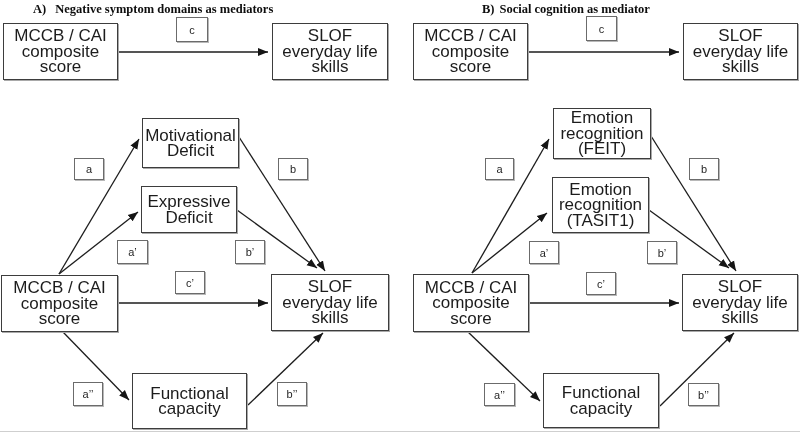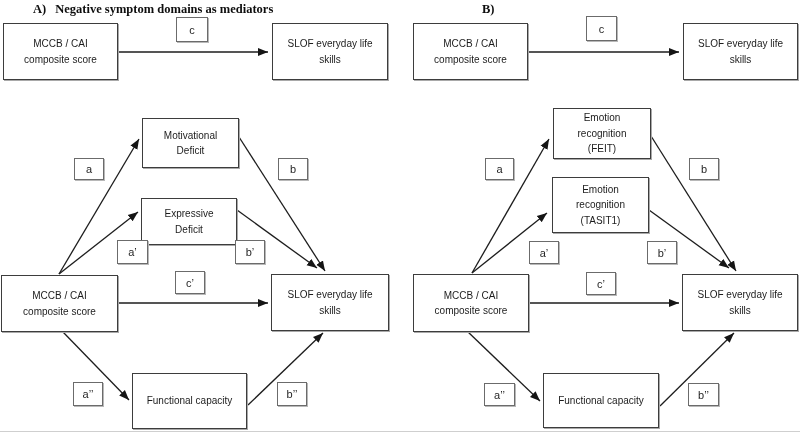--- a/index.html
+++ b/index.html
@@ -2,21 +2,21 @@
 <html><head>
 <meta charset="utf-8">
 <style>
   html,body{margin:0;padding:0;background:#ffffff;}
   body{width:800px;height:432px;font-family:"Liberation Sans",sans-serif;}
   .canvas{position:relative;width:800px;height:432px;background:#fff;overflow:hidden;}
   svg.arrows{position:absolute;left:0;top:0;width:800px;height:432px;}
   .node{
     position:absolute;box-sizing:border-box;
     display:flex;align-items:center;justify-content:center;text-align:center;
-    white-space:pre-line;font-size:10px;line-height:15.5px;color:#1c1c1c;
+    white-space:pre-line;font-size:17px;line-height:15.5px;color:#1c1c1c;
     background:#fff;border:1.5px solid #3d3d3d;box-shadow:1px 1px 0 #a9a9a9;
   }
   .plabel{
     position:absolute;box-sizing:border-box;
     display:flex;align-items:center;justify-content:center;
     font-size:11px;color:#262626;background:#fff;
     border:1.2px solid #6b6b6b;box-shadow:1px 1px 0 #b8b8b8;
   }
   .ptitle{
     position:absolute;font-family:"Liberation Serif",serif;font-weight:bold;
@@ -63,40 +63,41 @@
   </div>
 
   <div class="node" style="left:3px;top:23px;width:115px;height:57px">MCCB / CAI
 composite score</div>
   <div class="plabel" style="left:176px;top:17px;width:32px;height:25px">c</div>
   <div class="node" style="left:272px;top:23px;width:116px;height:57px">SLOF everyday life
 skills</div>
 
   <div class="node" style="left:142px;top:118px;width:97px;height:50px">Motivational
 Deficit</div>
-  <div class="node" style="left:141px;top:198px;width:96px;height:47px">Expressive
+  <div class="node" style="left:141px;top:186px;width:96px;height:47px">Expressive
 Deficit</div>
 
   <div class="plabel" style="left:74px;top:158px;width:30px;height:22px">a</div>
   <div class="plabel" style="left:278px;top:158px;width:30px;height:22px">b</div>
   <div class="plabel" style="left:117px;top:240px;width:31px;height:24px">a’</div>
   <div class="plabel" style="left:235px;top:240px;width:30px;height:24px">b’</div>
 
   <div class="node" style="left:1px;top:275px;width:117px;height:57px">MCCB / CAI
 composite score</div>
   <div class="plabel" style="left:175px;top:271px;width:30px;height:23px">c’</div>
   <div class="node" style="left:271px;top:274px;width:118px;height:57px">SLOF everyday life
 skills</div>
 
   <div class="plabel" style="left:73px;top:382px;width:30px;height:24px">a’’</div>
   <div class="node" style="left:132px;top:373px;width:115px;height:56px">Functional capacity</div>
   <div class="plabel" style="left:277px;top:382px;width:30px;height:24px">b’’</div>
 
   <div class="ptitle" style="left:482px;top:2px;gap:5px">
     <span>B)</span>
+    <span>Social cognition as mediator</span>
   </div>
 
   <div class="node" style="left:413px;top:23px;width:115px;height:57px">MCCB / CAI
 composite score</div>
   <div class="plabel" style="left:586px;top:16px;width:31px;height:25px">c</div>
   <div class="node" style="left:683px;top:23px;width:115px;height:57px">SLOF everyday life
 skills</div>
 
   <div class="node" style="left:553px;top:108px;width:98px;height:51px">Emotion
 recognition

